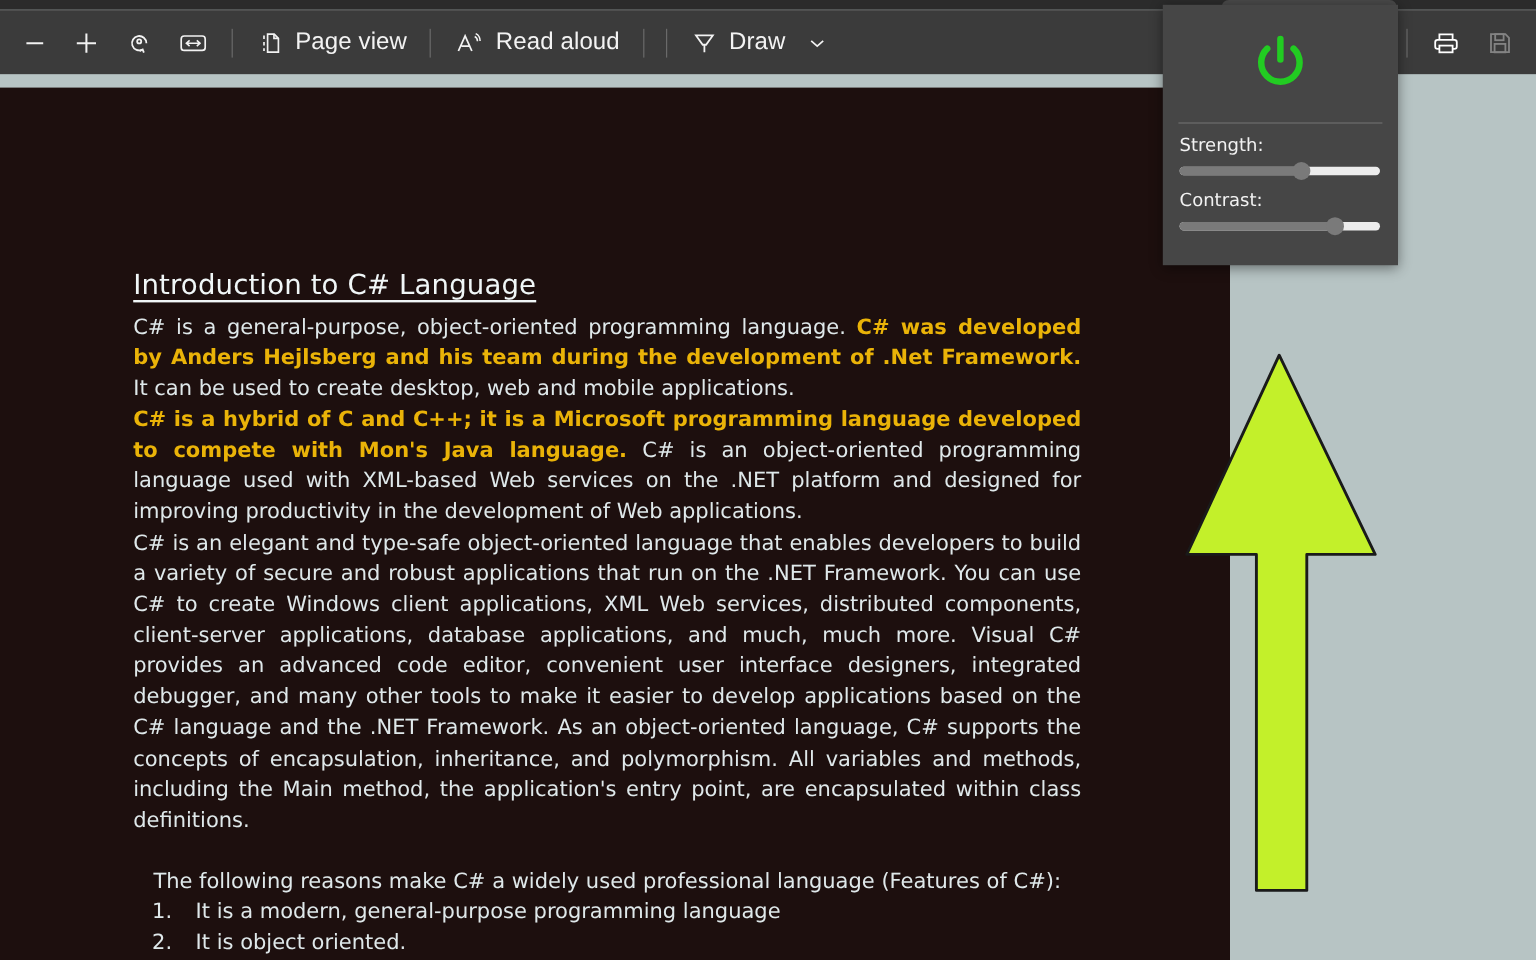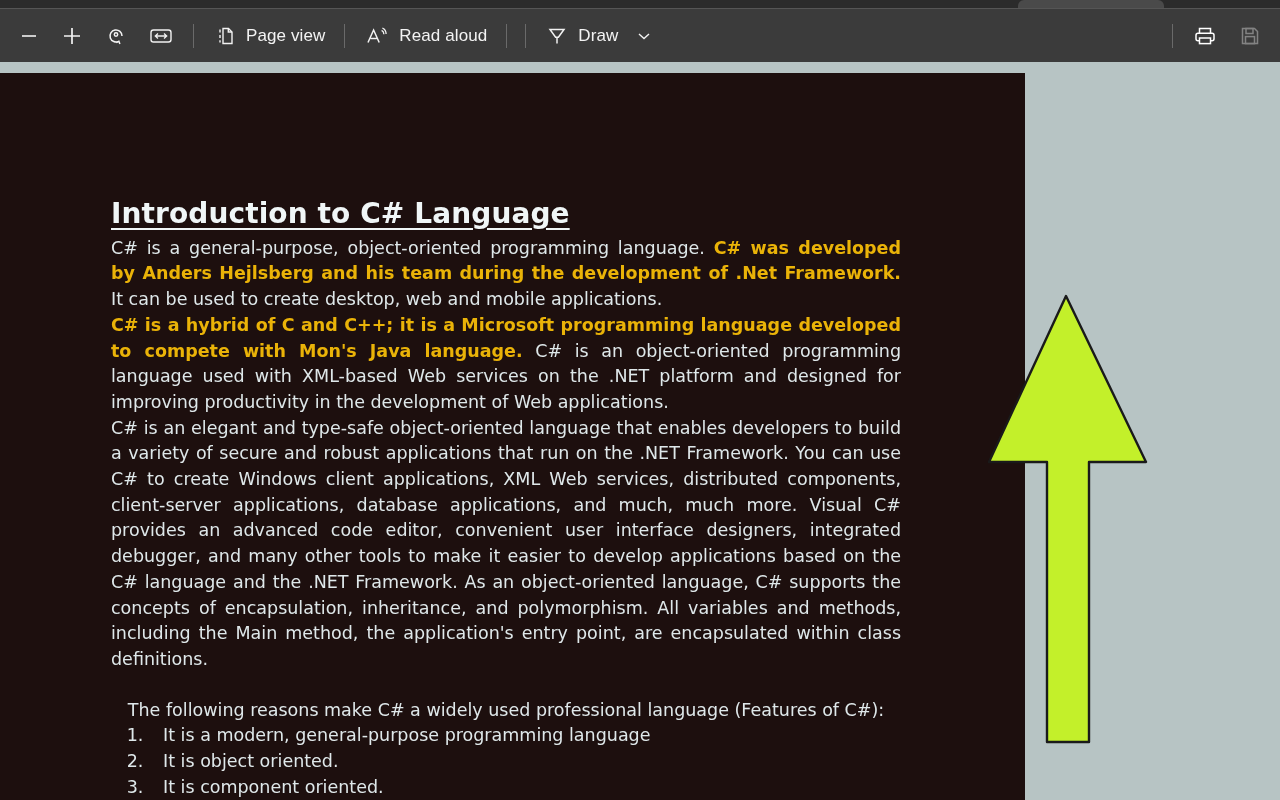--- a/index.html
+++ b/index.html
@@ -28,21 +28,21 @@
     display:flex; align-items:center;
     padding:0 8px;
     color:#f2f2f2;
   }
   .tb-item {
     display:flex; align-items:center; gap:9px;
     height:40px; padding:0 10px;
     border-radius:4px; cursor:default;
     white-space:nowrap;
   }
-  .tb-item .lbl { font-size:17px; letter-spacing:.1px; color:#f3f3f3; }
+  .tb-item .lbl { font-size:20px; letter-spacing:.1px; color:#f3f3f3; }
   .tb-sep {
     width:1px; height:24px; background:#6a6a6a; margin:0 9px; flex:none;
   }
   .tb-spacer { flex:1 1 auto; }
   .ico { display:inline-block; line-height:0; flex:none; }
   .ico svg { display:block; }
   .dim { opacity:.42; }
 
   
   .pagearea {
@@ -55,26 +55,27 @@
     overflow:hidden;
   }
   .doc {
     position:absolute; left:111px; top:128px; width:790px;
     color:#dfe8ea;
     font-size:17.5px;
     line-height:25.7px;
     font-family:"DejaVu Sans", sans-serif;
   }
   .doc h1 {
-    font-size:28px; font-weight:bold;
+    font-size:23px; font-weight:normal;
     text-decoration:underline;
     text-underline-offset:5px;
     margin-bottom:9px;
     letter-spacing:.1px;
     color:#f0f6f7;
+    margin-top:25px;
   }
   .doc p { margin:0; text-align:justify; }
   .doc p.nojust { text-align:center; }
   .doc b { font-weight:bold; color:#eab308; }
   .doc .gap { height:25px; }
   .doc ol {
     margin:0 0 0 38px; padding:0;
     list-style-position:outside;
   }
   .doc ol li { padding-left:14px; }
@@ -278,14 +279,46 @@
     </div>
 
     <div class="arrow">
       <svg width="182" height="450" viewBox="0 0 182 450">
         <polygon points="81,2 161,168 104,168 104,448 62,448 62,168 4,168" fill="#c3f02a" stroke="#1a1a1a" stroke-width="2.4" stroke-linejoin="round"></polygon>
       </svg>
     </div>
 
   </div>
 
+  <div class="popup">
+
+    <div class="power">
+      <span class="ico">
+        <svg width="56" height="56" viewBox="0 0 56 56" fill="none" stroke="#22cc22" stroke-width="5.4" stroke-linecap="round">
+          <path d="M17 15.5a16 16 0 1 0 22 0"></path>
+          <path d="M28 7.5v17"></path>
+        </svg>
+      </span>
+    </div>
+
+    <div class="rule"></div>
+
+    <div class="ctrl">
+      <div class="cl">Strength:</div>
+      <div class="slider">
+        <div class="track-off"></div>
+        <div class="track-on" id="s-fill" style="width: 101.74px;"></div>
+        <div class="thumb" id="s-thumb" style="left: 94.24px;"></div>
+      </div>
+    </div>
+
+    <div class="ctrl">
+      <div class="cl">Contrast:</div>
+      <div class="slider">
+        <div class="track-off"></div>
+        <div class="track-on" id="c-fill" style="width: 129.1px;"></div>
+        <div class="thumb" id="c-thumb" style="left: 121.6px;"></div>
+      </div>
+    </div>
+
+  </div>
 
 </div>
 
 </body></html>

